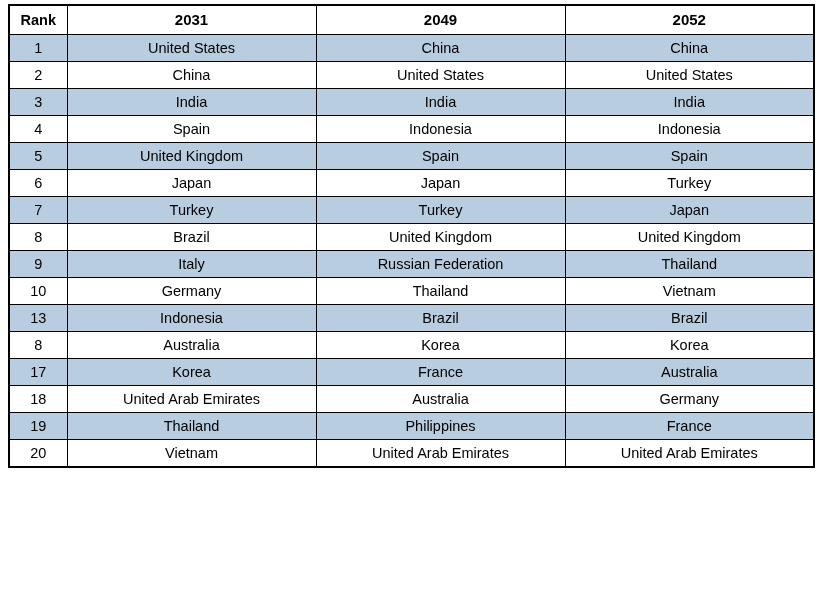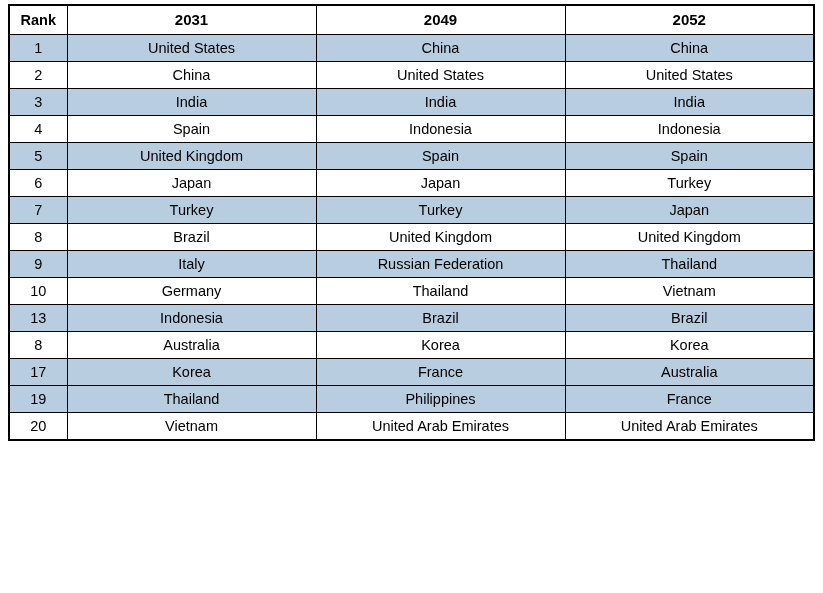--- a/index.html
+++ b/index.html
@@ -161,20 +161,26 @@
           <td>Australia</td>
           <td>Korea</td>
           <td>Korea</td>
         </tr>
         <tr class="band">
           <td class="rank-cell">17</td>
           <td>Korea</td>
           <td>France</td>
           <td>Australia</td>
         </tr>
+        <tr class="plain">
+          <td class="rank-cell">18</td>
+          <td>United Arab Emirates</td>
+          <td>Australia</td>
+          <td>Germany</td>
+        </tr>
         <tr class="band">
           <td class="rank-cell">19</td>
           <td>Thailand</td>
           <td>Philippines</td>
           <td>France</td>
         </tr>
         <tr class="plain">
           <td class="rank-cell">20</td>
           <td>Vietnam</td>
           <td>United Arab Emirates</td>

